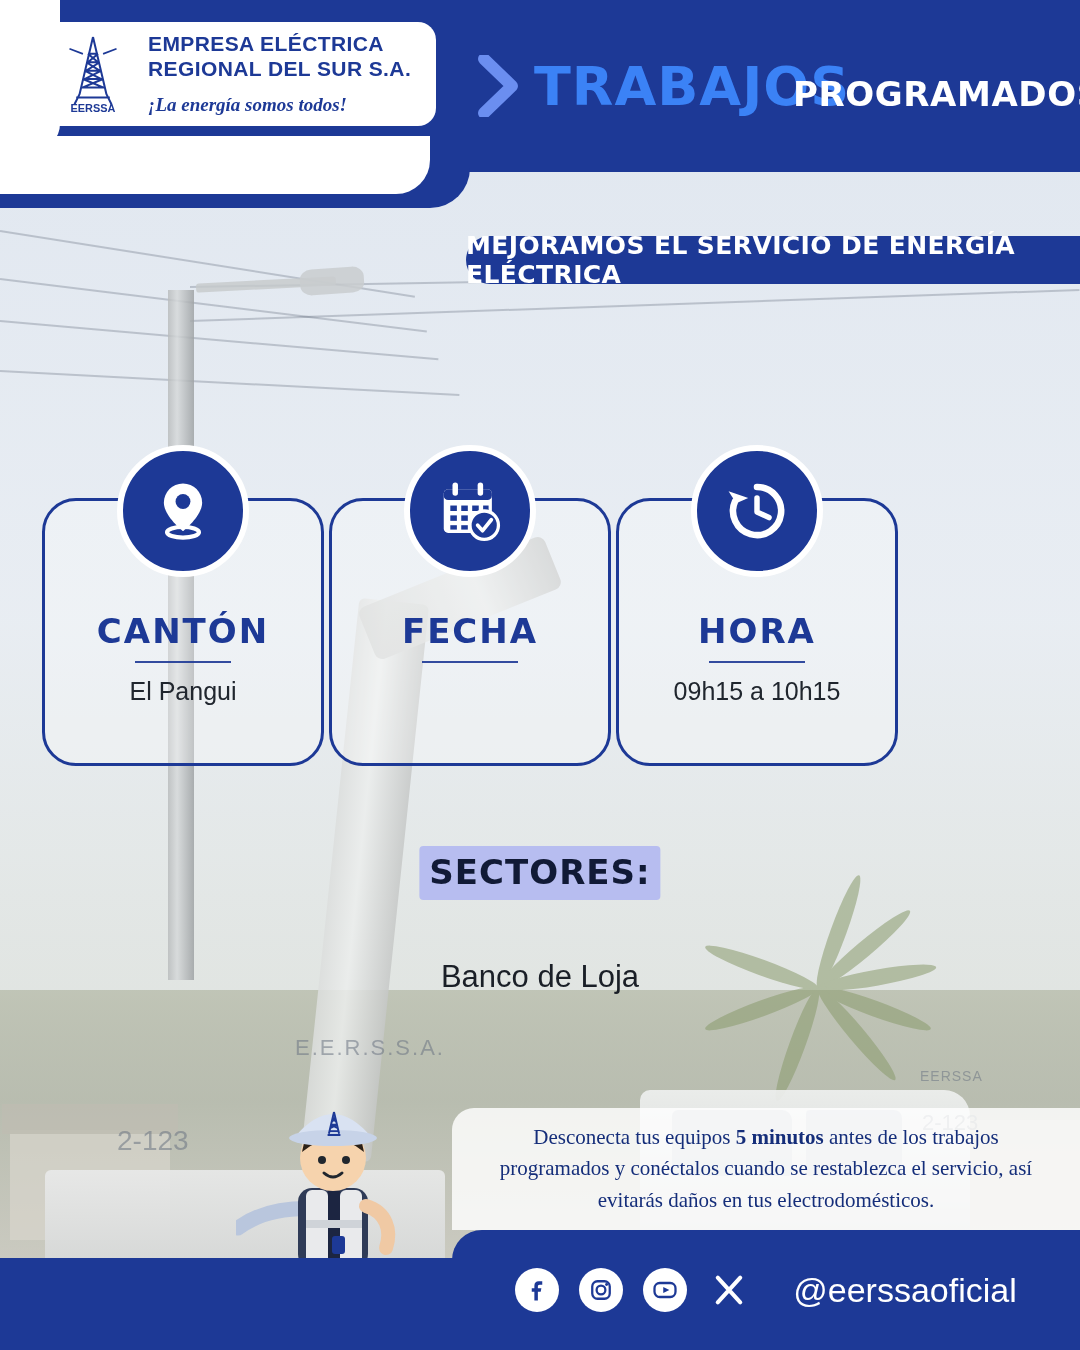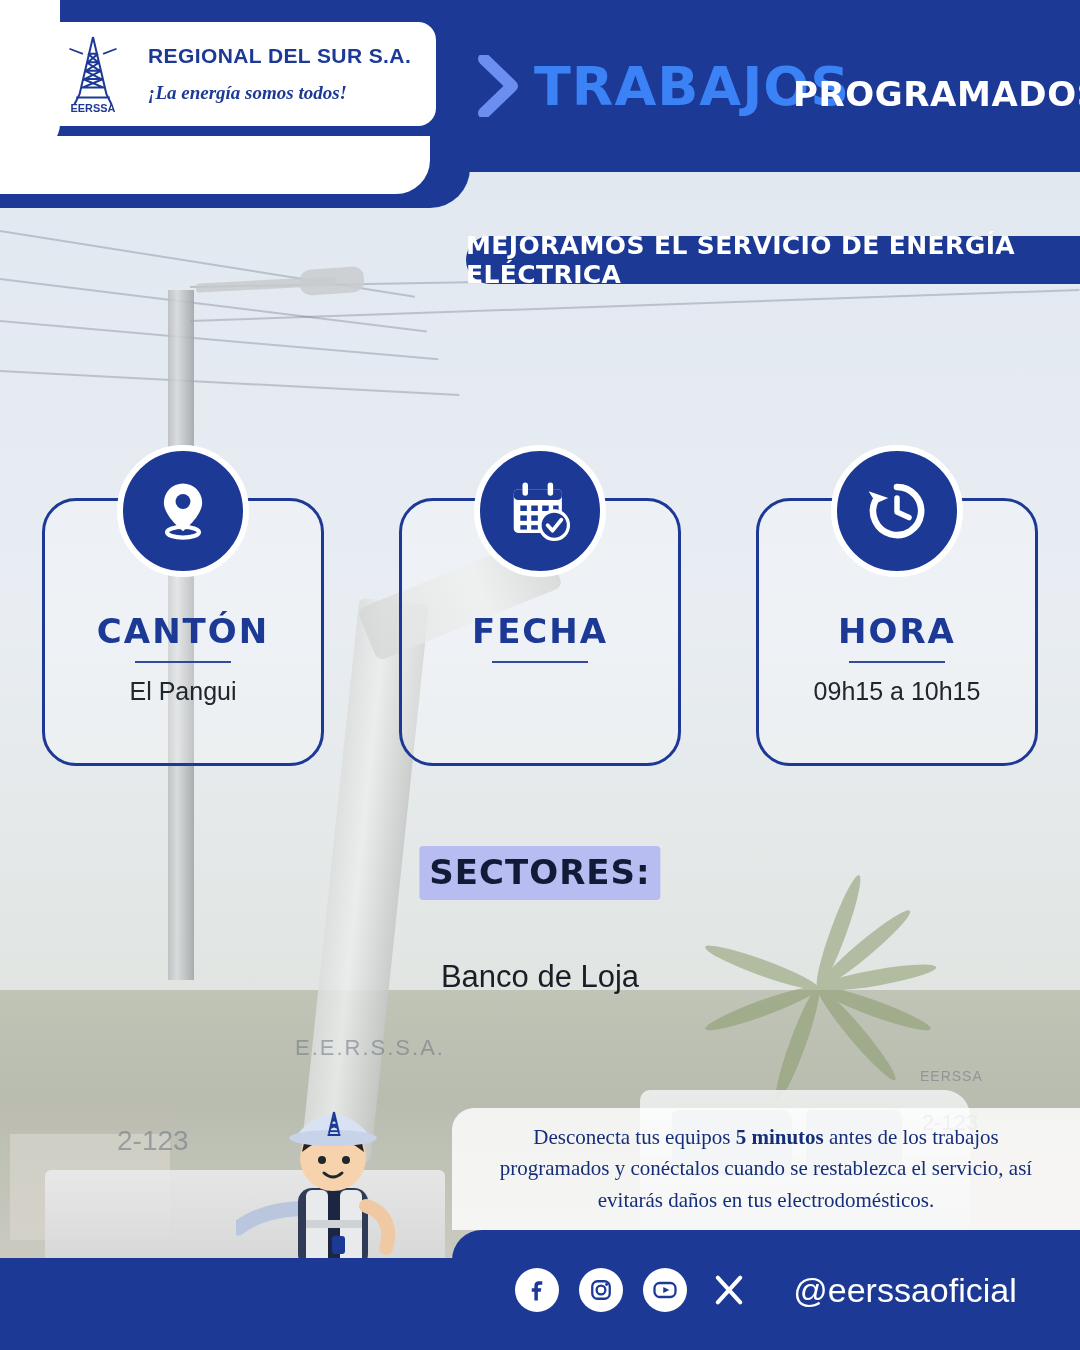--- a/index.html
+++ b/index.html
@@ -258,21 +258,21 @@
     color: #152e7a;
     font-family: "Liberation Sans", sans-serif;
     font-weight: bold;
     font-size: 27px;
     line-height: 1.45;
   }
 
   
   .cards {
     position: absolute; left: 42px; top: 498px;
-    width: 996px; height: 272px;
+    width: 856px; height: 272px;
     display: flex; justify-content: space-between;
   }
   .card {
     position: relative;
     width: 282px; height: 268px;
     border: 3px solid #1d3996;
     border-radius: 34px;
     background: rgba(255,255,255,0.28);
     display: flex; flex-direction: column; align-items: center;
   }
@@ -444,20 +444,21 @@
       <g stroke="#1d3996" stroke-width="2.4" fill="none">
         <path d="M50 6 L34 74 M50 6 L66 74 M36 66 L64 66 M38 56 L62 56 M40 46 L60 46 M42 36 L58 36 M44 26 L56 26
                  M44 26 L56 36 M56 26 L44 36 M42 36 L58 46 M58 36 L42 46
                  M40 46 L60 56 M60 46 L40 56 M38 56 L62 66 M62 56 L38 66
                  M30 78 L70 78 M34 74 L28 86 M66 74 L72 86"></path>
         <path d="M22 20 L38 26 M78 20 L62 26" stroke-width="2"></path>
       </g>
       <text x="50" y="95" text-anchor="middle" font-family="Liberation Sans, sans-serif" font-size="13" font-weight="bold" fill="#1d3996">EERSSA</text>
     </svg>
     <div class="logo-text">
+      <div class="logo-l1">EMPRESA ELÉCTRICA</div>
       <div class="logo-l2">REGIONAL DEL SUR S.A.</div>
       <div class="logo-slogan">¡La energía somos todos!</div>
     </div>
   </div>
 
   <svg class="chevron" viewBox="0 0 40 62">
     <path d="M6 4 L34 31 L6 58" fill="none" stroke="#6b8ef0" stroke-width="12" stroke-linecap="round" stroke-linejoin="round"></path>
   </svg>
 
   <div class="title-main">TRABAJOS</div>

